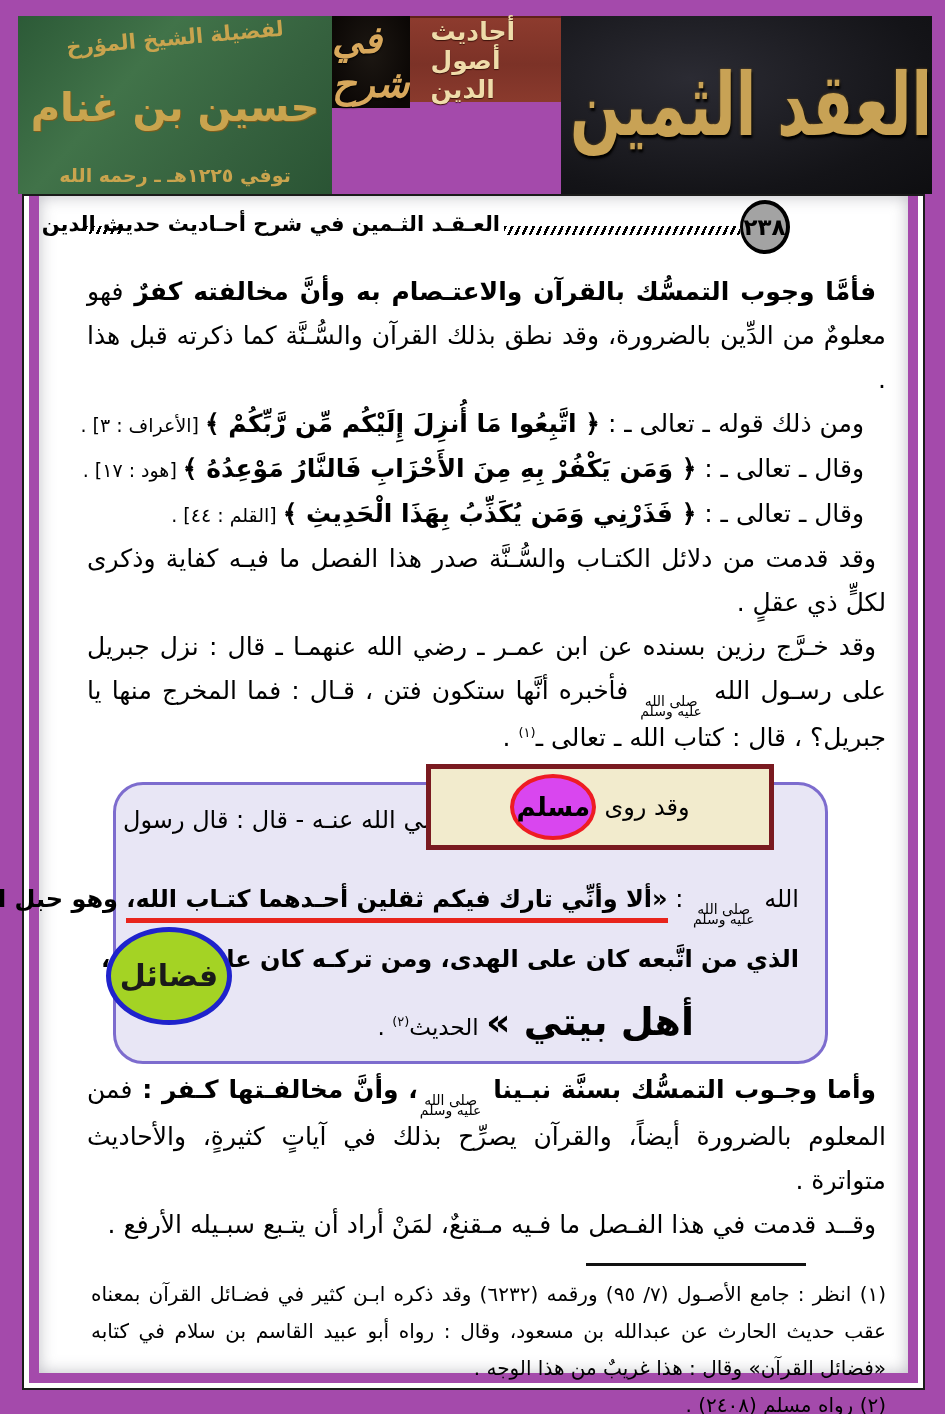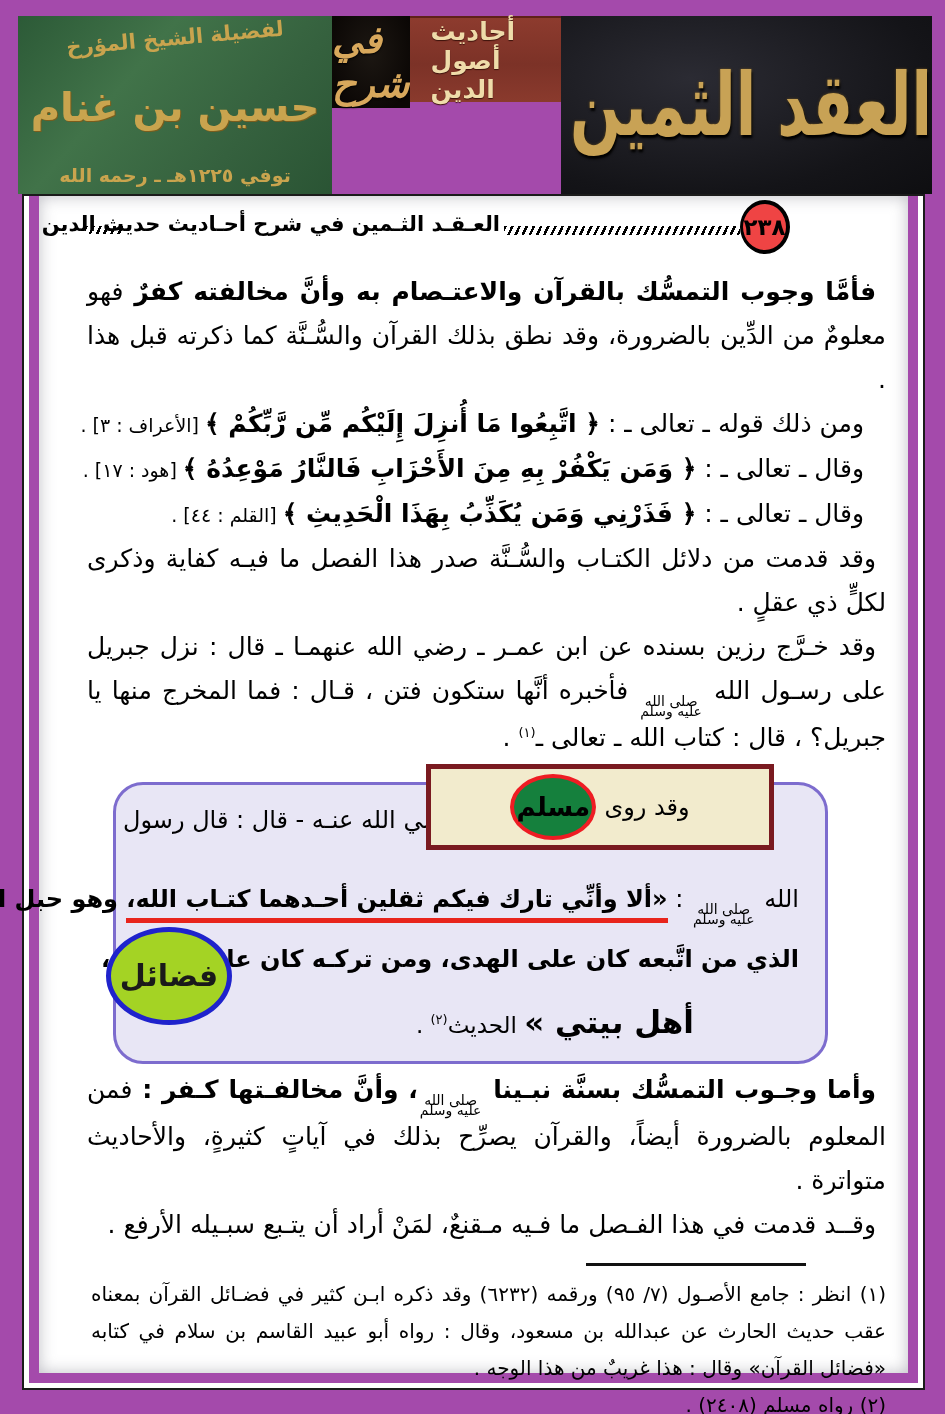--- a/index.html
+++ b/index.html
@@ -52,21 +52,21 @@
     width:100%; height:100%; background:#fff; position:relative;
     box-shadow:inset 0 0 16px rgba(110,110,125,.45);
   }
 
   
   .hdr { position:relative; height:66px; }
   .pgnum-circle {
     position:absolute; top:4px; right:118px; width:50px; height:54px;
     border:4px solid #000; border-left-width:3px; border-radius:50%;
     display:flex; align-items:center; justify-content:center;
-    font-size:23px; font-weight:bold; background:#ef4444; z-index:2;
+    font-size:23px; font-weight:bold; background:#a3a3a3; z-index:2;
   }
   .hatch, .hatch-left {
     position:absolute; top:30px; height:9px;
     background:repeating-linear-gradient(115deg,#000 0 2.5px,transparent 2.5px 6.5px);
   }
   .hatch { right:168px; width:236px; }
   .hatch-left { left:46px; width:38px; height:8px; }
   .hdr-title { position:absolute; top:16px; right:408px; font-size:21px; font-weight:bold; white-space:nowrap; }
 
   
@@ -93,29 +93,29 @@
     padding:86px 26px 8px 26px; z-index:1;
   }
   .cream {
     position:absolute; top:-2px; right:112px; width:348px; height:86px;
     background:#f2ebcd; border:5px solid #7a1a20;
     display:flex; align-items:center; justify-content:center; gap:8px;
     font-size:24px; z-index:3;
   }
   .yellow-ellipse {
     width:86px; height:66px; border-radius:50%;
-    background:#15803d; border:4px solid #ee1c23;
+    background:#d946ef; border:4px solid #ee1c23;
     display:flex; align-items:center; justify-content:center;
     font-size:26px; font-weight:bold; flex:0 0 auto;
   }
   .l1rest { position:absolute; top:32px; left:36px; font-size:24px; white-space:nowrap; z-index:2; }
   .hl1 { font-size:24px; line-height:56px; white-space:nowrap; }
   .hl2 { font-size:24px; font-weight:bold; line-height:64px; white-space:nowrap; }
   .hl3 { font-size:23px; line-height:62px; padding-right:105px; white-space:nowrap; }
-  .hl3 .big { font-size:31px; font-weight:bold; }
+  .hl3 .big { font-size:38px; font-weight:bold; }
   .red-underline { border-bottom:5px solid #e8241c; padding-bottom:5px; }
   .green-ellipse {
     position:absolute; left:-10px; top:142px; width:126px; height:98px;
     background:#a4d324; border:5px solid #1f23cc; border-radius:50%;
     display:flex; align-items:center; justify-content:center;
     font-size:30px; font-weight:bold; color:#1a1a1a; z-index:4;
   }
 
   
   .fnsep { width:220px; height:3px; background:#111; margin:16px 80px 10px 0; }

